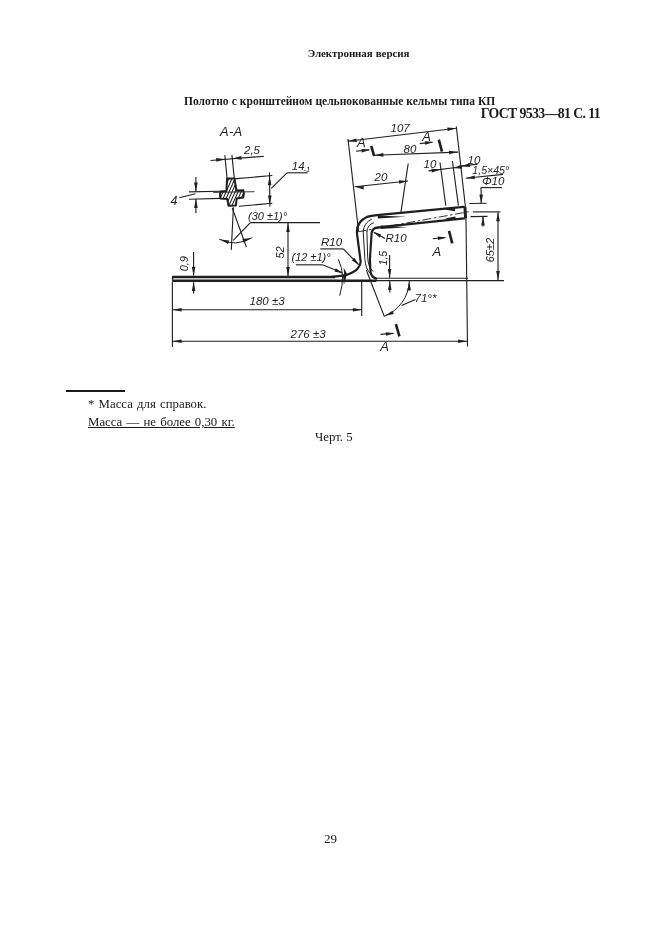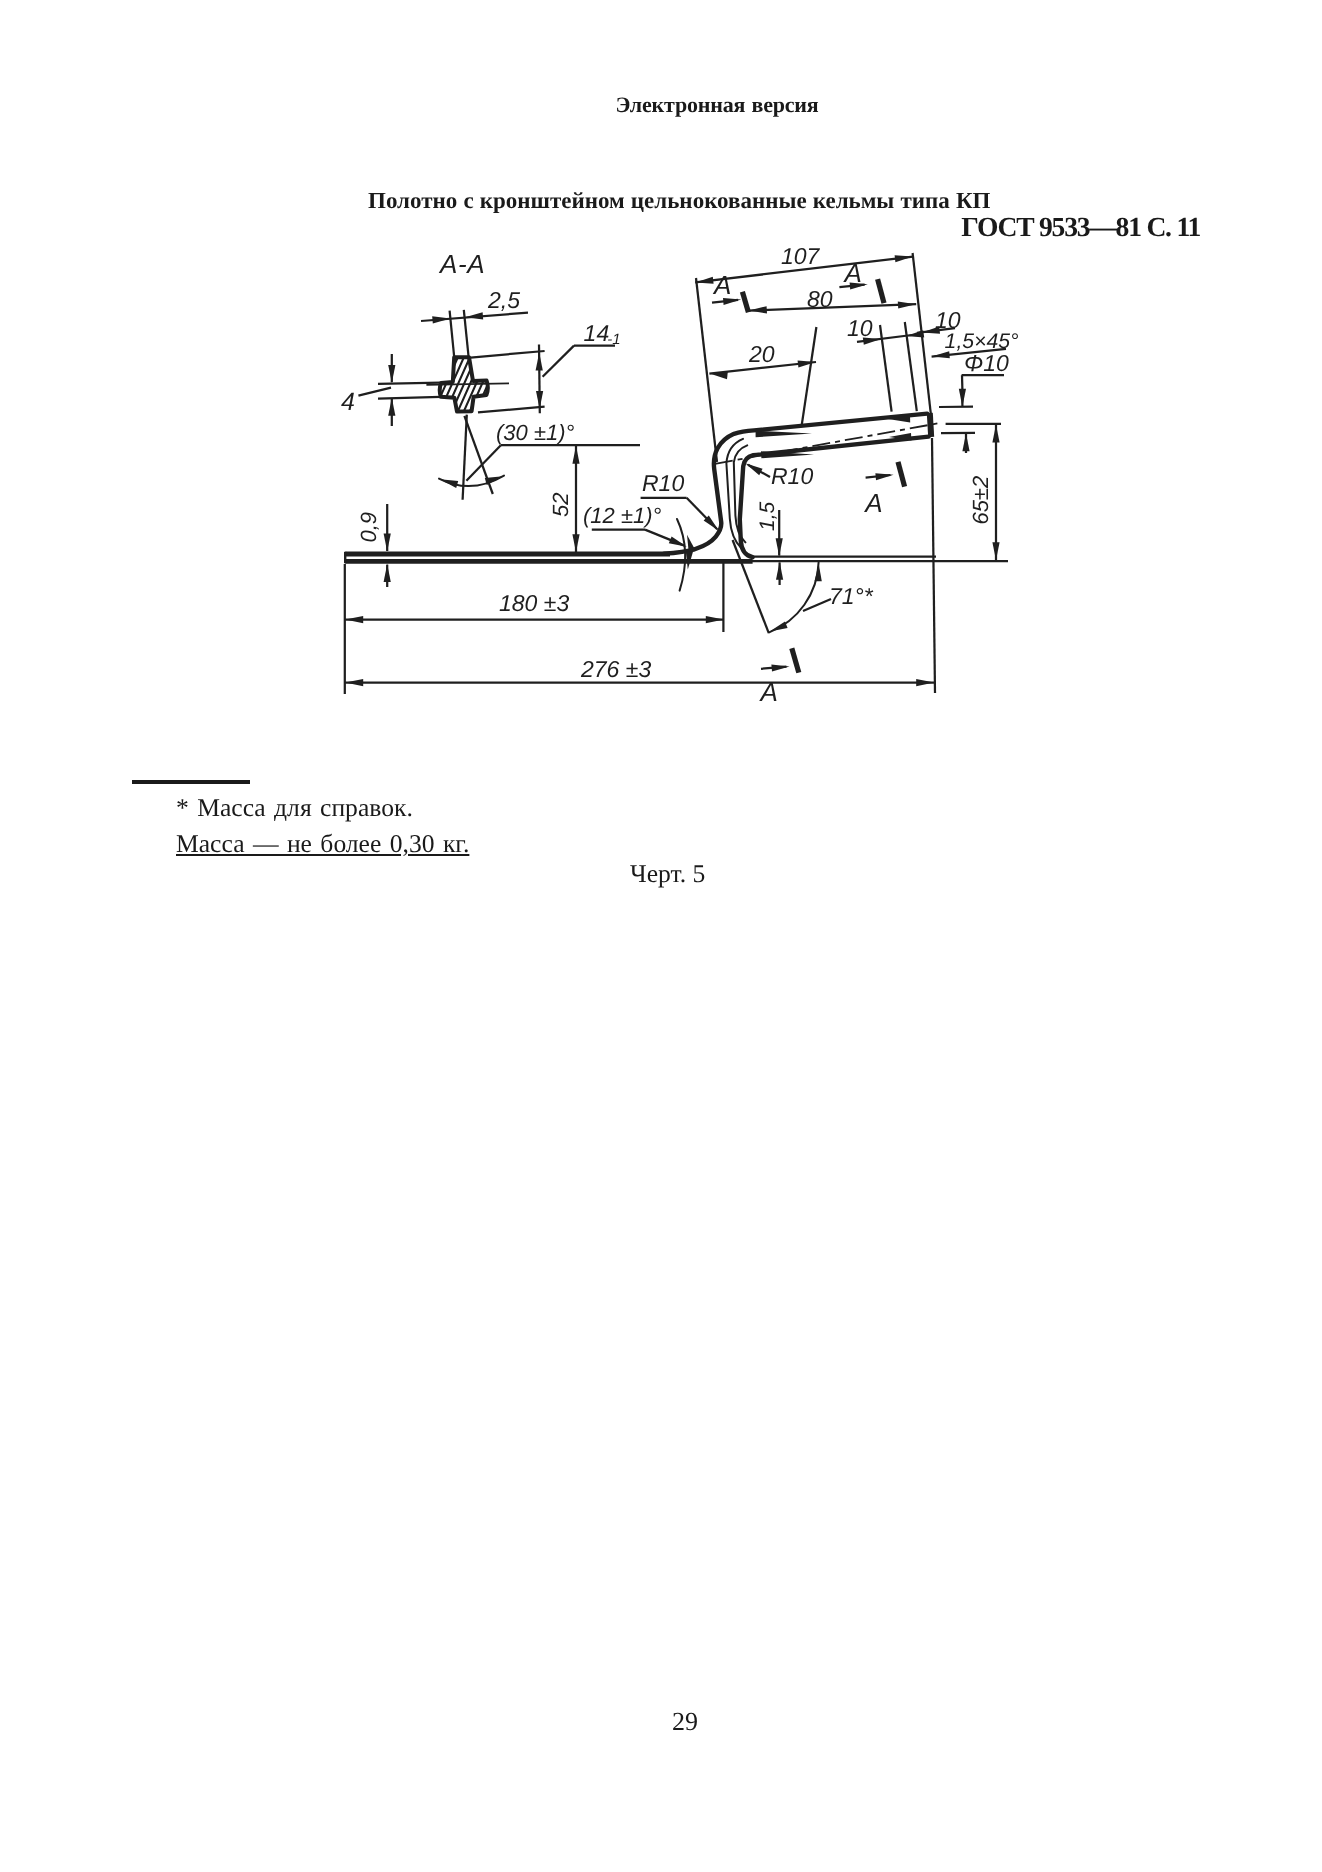--- a/index.html
+++ b/index.html
@@ -163,12 +163,12 @@
 <polygon points="220.0,239.6 229.1,240.5 228.1,244.0" fill="#1f1f1f"></polygon>
 <polygon points="251.5,238.1 243.4,242.5 242.4,239.0" fill="#1f1f1f"></polygon>
 <text x="248.0" y="219.8" font-size="11" fill="#1f1f1f" text-anchor="start" style="font-family:'Liberation Sans',sans-serif;font-style:italic;">(30 ±1)°</text>
 <line x1="250.4" y1="222.6" x2="320.0" y2="222.6" stroke="#1f1f1f" stroke-width="1.12" stroke-linecap="butt"></line>
 <line x1="250.4" y1="222.6" x2="233.2" y2="240.4" stroke="#1f1f1f" stroke-width="1.12" stroke-linecap="butt"></line>
 </svg>
 <div class="abs" style="left:66px;top:389.5px;width:59px;height:2px;background:#1a1a1a;"></div>
 <div class="abs" style="left:88px;top:397px;font-size:12.8px;word-spacing:1px;">* Масса для справок.</div>
 <div class="abs" style="left:88px;top:415px;font-size:12.8px;word-spacing:1px;text-decoration:underline;">Масса — не более 0,30 кг.</div>
 <div class="abs" style="left:315px;top:430px;font-size:12.8px;">Черт. 5</div>
-<div class="abs" style="left:324px;top:853px;font-size:13px;margin-left:12px;">29</div>
+<div class="abs" style="left:324px;top:831px;font-size:13px;">29</div>
 </body></html>

